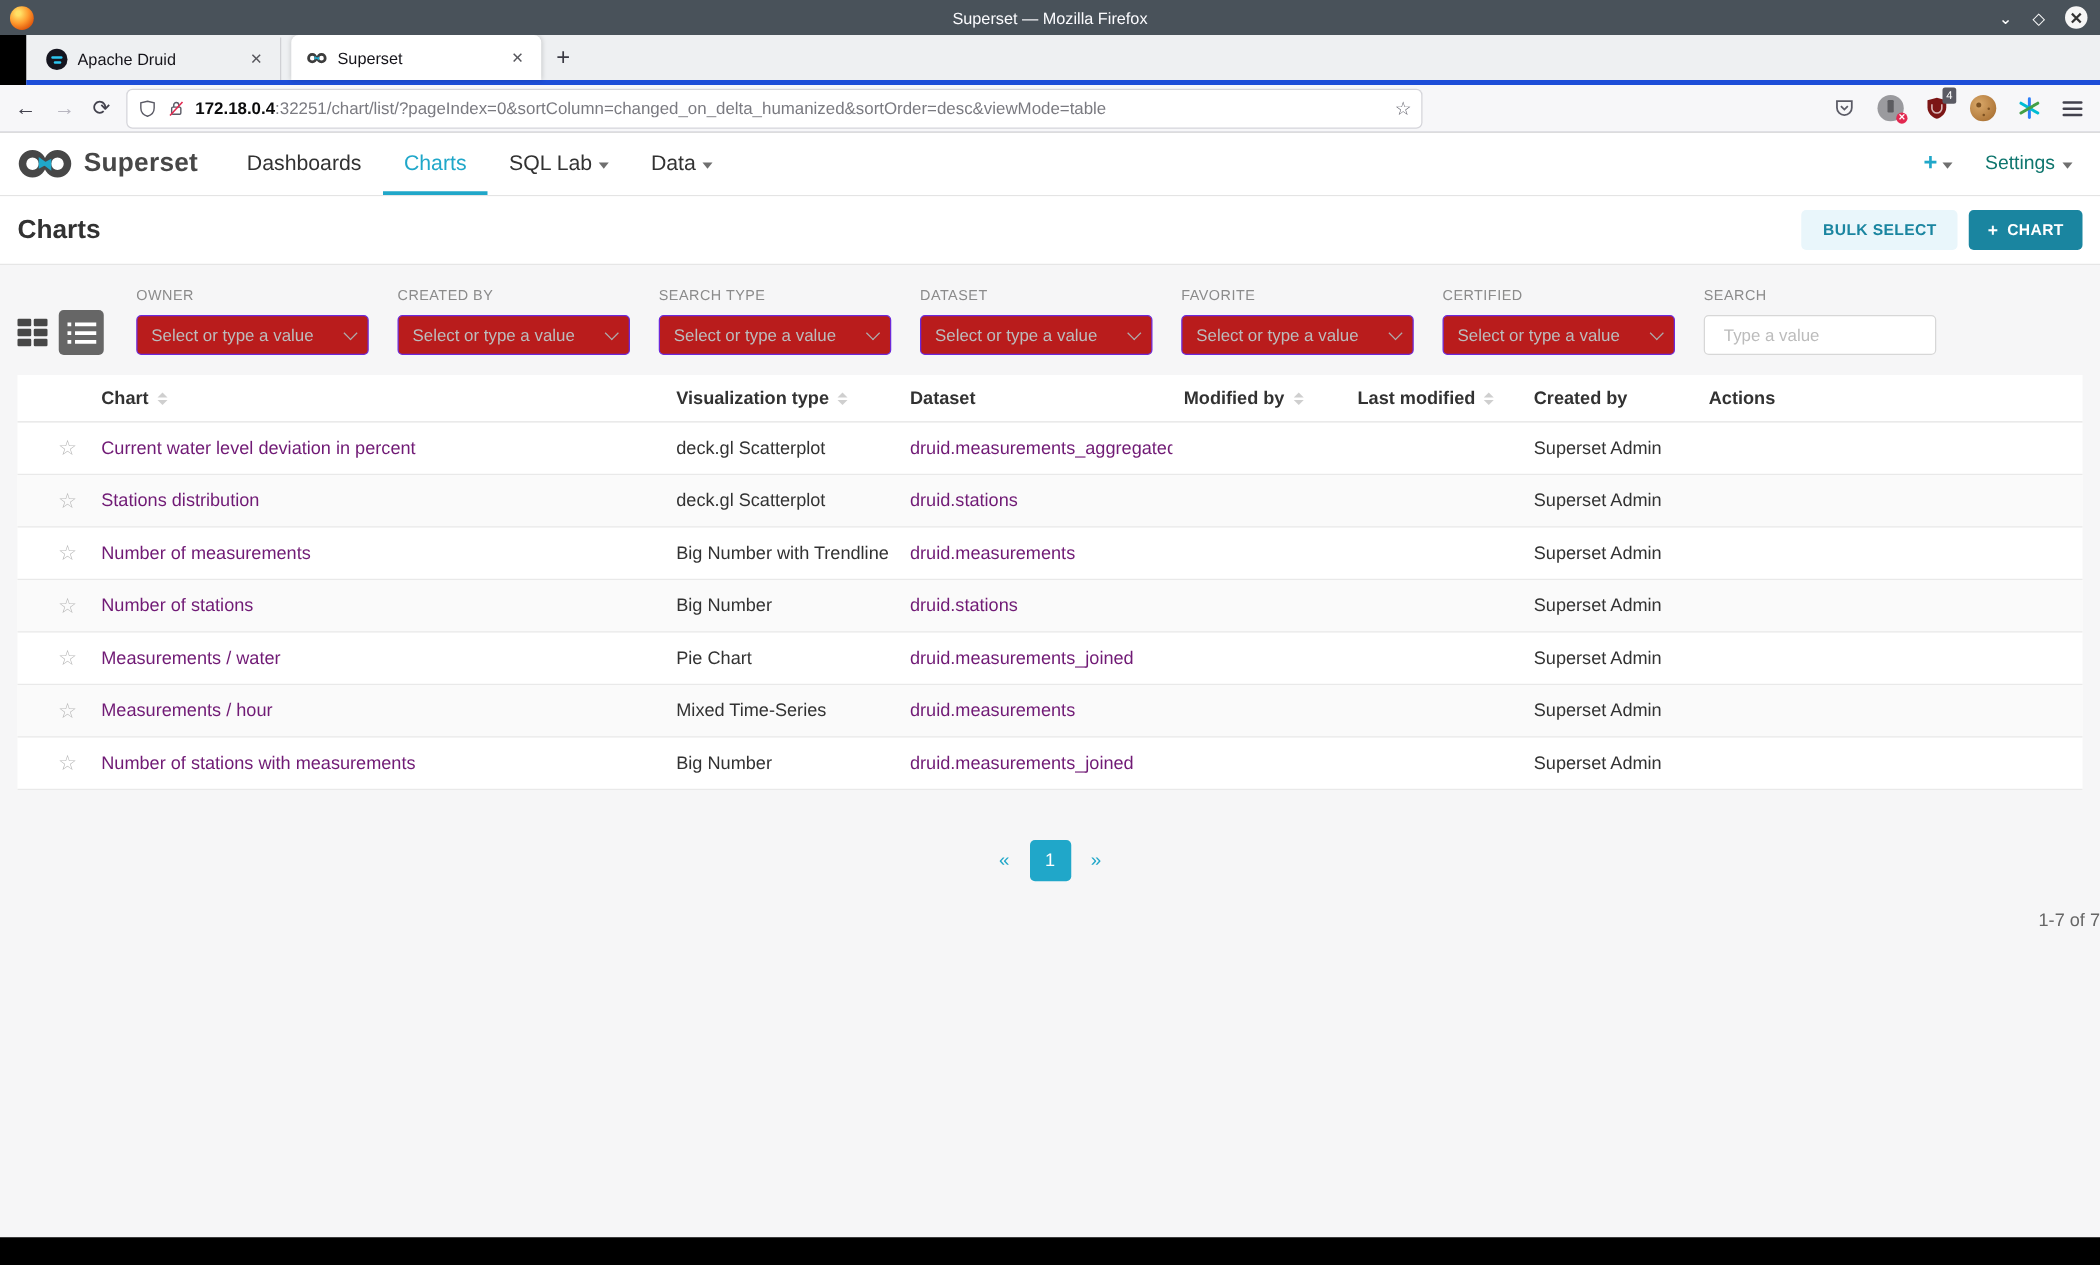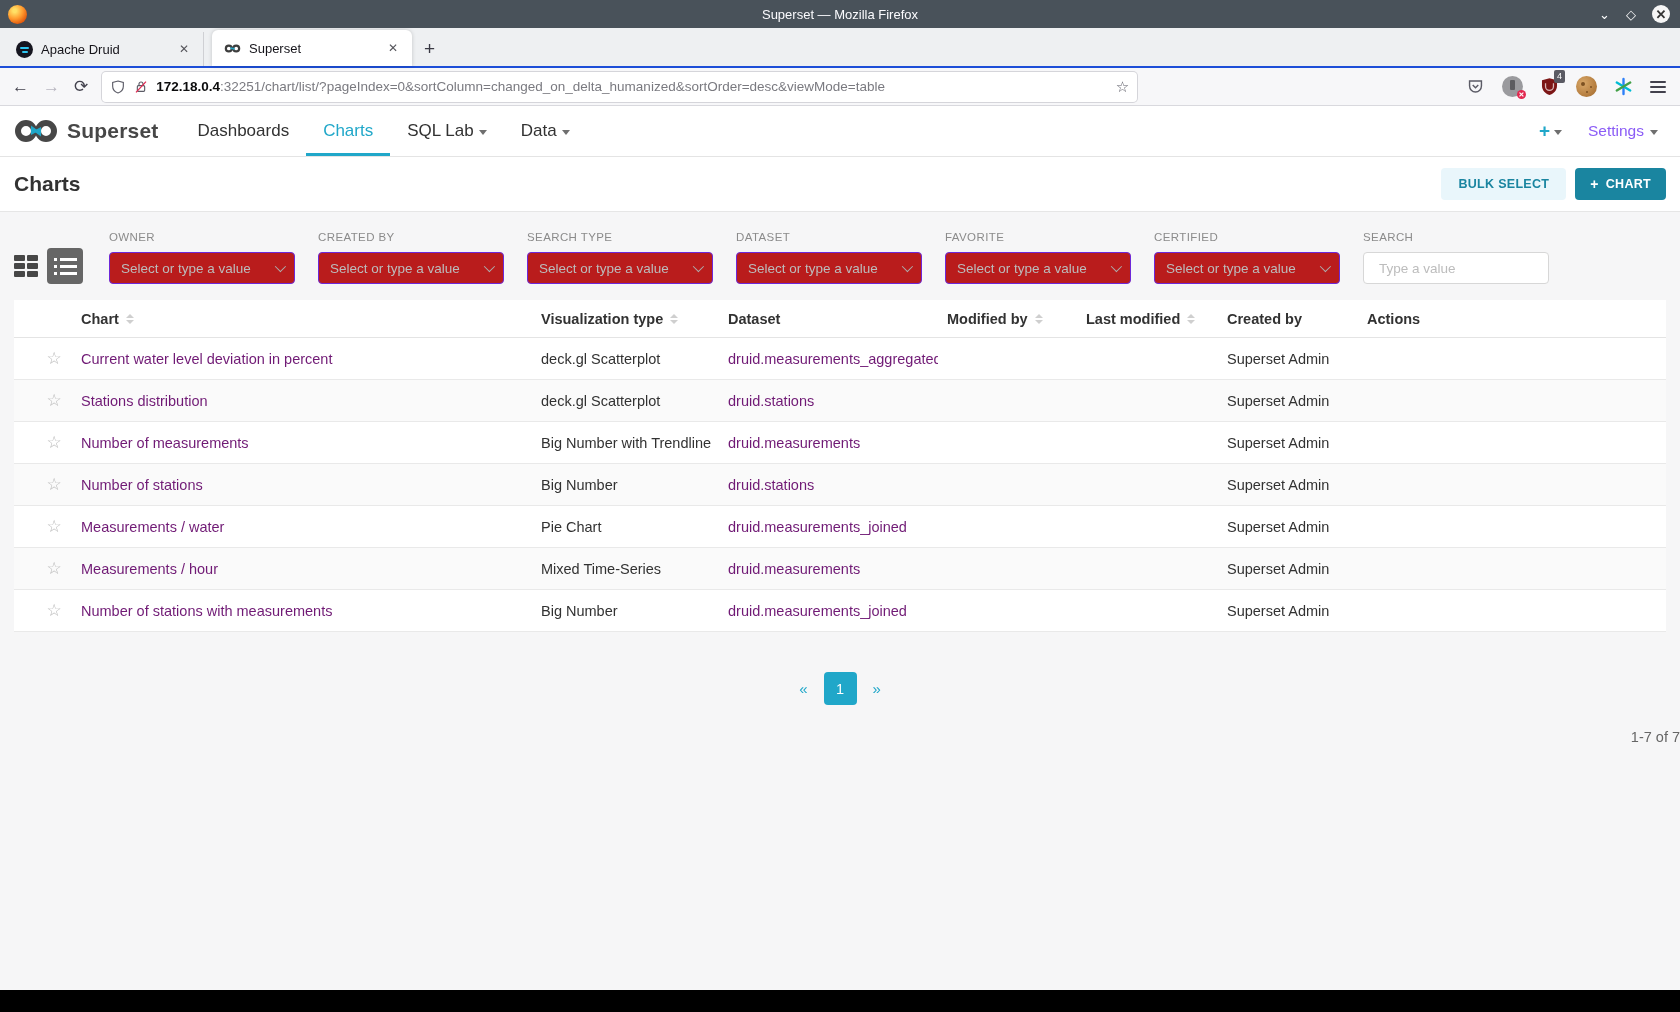--- a/index.html
+++ b/index.html
@@ -9,21 +9,21 @@
   
   .titlebar { height:28px; background:#49525a; display:flex; align-items:center; position:relative; }
   .ff-logo { width:19px; height:19px; border-radius:50%; margin-left:8px;
              background:radial-gradient(circle at 35% 30%, #ffe066 10%, #ff9a2e 45%, #e25b0e 75%, #b5471a 100%); }
   .win-title { position:absolute; left:0; right:0; text-align:center; color:#fbfbfe; font-size:13px; }
   .win-controls { margin-left:auto; display:flex; align-items:center; gap:16px; padding-right:10px; z-index:2; }
   .win-controls .wc { color:#fff; font-size:13px; line-height:1; cursor:default; }
   .wc-close { width:18px; height:18px; background:#f6f6f6; border-radius:50%; color:#333 !important;
               display:flex; align-items:center; justify-content:center; font-size:11px; font-weight:700; }
 
-  .tabbar { height:40px; background:#eef0f2; display:flex; align-items:flex-end; border-bottom:2px solid #1d4ed8; }
+  .tabbar { height:40px; background:#eef0f2; display:flex; align-items:flex-end; border-bottom:4px solid #1d4ed8;margin-left:21px; }
   .tab { height:34px; margin-bottom:0; display:flex; align-items:center; gap:8px; padding:0 10px 0 12px;
          font-size:13px; color:#15141a; width:200px; }
   .tab.inactive { border-right:1px solid #cfd0d4; margin-left:4px; }
   .tab.active { background:#fff; border-radius:6px 6px 0 0; height:36px; box-shadow:0 0 4px rgba(0,0,0,.18); margin-left:8px; }
   .tab-label { flex:1 1 auto; white-space:nowrap; overflow:hidden; }
   .tab-close { color:#56565c; font-size:12px; padding:2px 4px; }
   .druid-ico { width:17px; height:17px; border-radius:50%; background:#15151f; position:relative; flex:none; }
   .druid-ico::before, .druid-ico::after { content:""; position:absolute; left:4px; height:2px; border-radius:2px; background:#2dc6f1; }
   .druid-ico::before { top:6px; width:9px; } .druid-ico::after { top:10px; width:6px; left:6px; }
   .newtab { background:none; border:none; font-size:19px; color:#3a3a44; padding:0 12px; margin-bottom:6px; }
@@ -57,21 +57,21 @@
   .app { background:#f6f6f7; height:884px; overflow:hidden; }
   .navbar { height:51px; background:#fff; border-bottom:1px solid #e4e4e4; display:flex; align-items:center; }
   .brand { display:flex; align-items:center; gap:8px; margin-left:13px; }
   .brand-name { font-size:21px; font-weight:700; color:#474747; letter-spacing:.2px; }
   .nav-items { display:flex; height:100%; margin-left:22px; }
   .nav-item { display:flex; align-items:center; gap:5px; padding:0 17px; font-size:17px; color:#323232; height:100%; }
   .nav-item.active { color:#20a7c9; box-shadow:inset 0 -3px 0 #20a7c9; }
   .caret { width:0; height:0; border-left:4px solid transparent; border-right:4px solid transparent; border-top:5px solid #6f6f6f; margin-top:2px; }
   .nav-right { margin-left:auto; display:flex; align-items:center; gap:26px; padding-right:22px; }
   .plus-menu { display:flex; align-items:center; gap:4px; color:#20a7c9; font-size:19px; font-weight:700; }
-  .settings-menu { display:flex; align-items:center; gap:6px; font-size:15.5px; color:#8b5cf6; }
+  .settings-menu { display:flex; align-items:center; gap:6px; font-size:15.5px; color:#0f766e; }
 
   .page-header { height:55px; background:#fff; border-bottom:1px solid #e6e6e6; display:flex; align-items:center; }
   .page-title { font-size:21px; font-weight:700; color:#323232; margin-left:14px; }
   .header-actions { margin-left:auto; display:flex; gap:9px; padding-right:14px; }
   .btn-bulk { background:#e9f6fb; color:#1a85a0; border:none; border-radius:4px; font-weight:700; font-size:12.5px;
               letter-spacing:.3px; padding:9px 17px; font-family:inherit; }
   .btn-chart { background:#1a85a0; color:#fff; border:none; border-radius:4px; font-weight:700; font-size:12.5px;
               letter-spacing:.3px; padding:9px 15px; font-family:inherit; display:flex; align-items:center; gap:7px; }
   .btn-chart .plus { font-size:14px; font-weight:700; line-height:1; }
 

